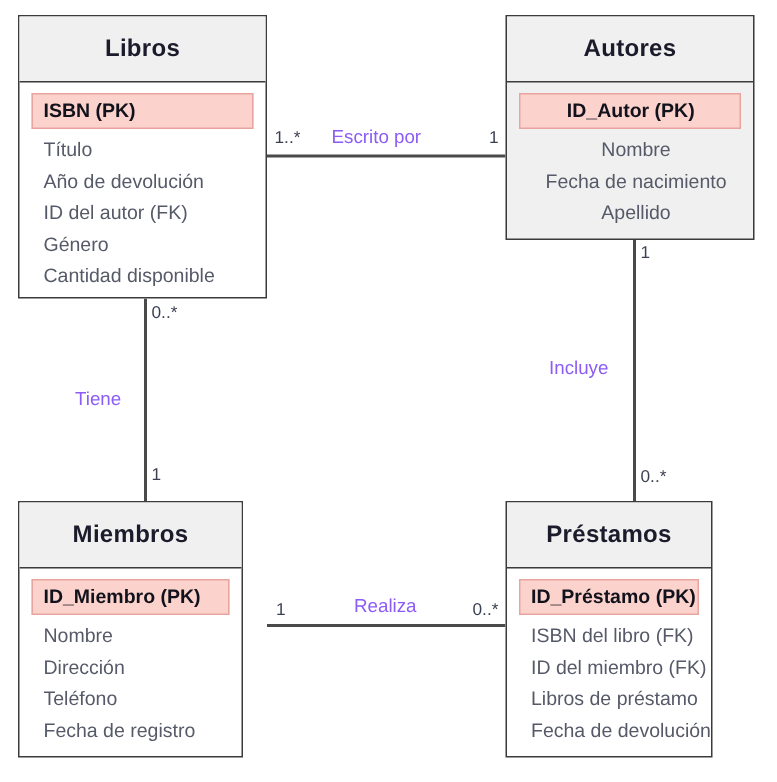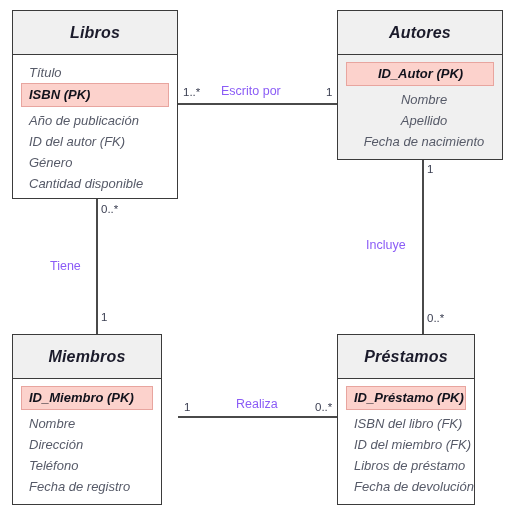--- a/index.html
+++ b/index.html
@@ -16,21 +16,20 @@
     overflow: hidden;
   }
 
   
   .entity {
     position: absolute;
     box-sizing: border-box;
     border: 1.5px solid #3b3b3b;
     background: #ffffff;
     z-index: 3;
-    font-style: italic;
   }
   .entity.gray-body { background: #f0f0f0; }
 
   .entity-header {
     box-sizing: border-box;
     height: 44px;
     background: #f0f0f0;
     border-bottom: 1.5px solid #3b3b3b;
     display: flex;
     align-items: center;
@@ -100,38 +99,38 @@
 
   <div class="line v" style="left:422px; top:160px; height:174px;"></div>
 
   <div class="line h" style="left:178px; top:416px; width:159px;"></div>
 
   <div class="entity" style="left:12px; top:10px; width:166px; height:189px;">
     <div class="entity-header">
       <span class="entity-title">Libros</span>
     </div>
     <div class="entity-body">
+      <div class="attr pk">ISBN (PK)</div>
       <div class="attr">Título</div>
-      <div class="attr pk">ISBN (PK)</div>
-      <div class="attr">Año de publicación</div>
+      <div class="attr">Año de devolución</div>
       <div class="attr">ID del autor (FK)</div>
       <div class="attr">Género</div>
       <div class="attr">Cantidad disponible</div>
     </div>
   </div>
 
   <div class="entity gray-body" style="left:337px; top:10px; width:166px; height:150px;text-align:center;">
     <div class="entity-header">
       <span class="entity-title">Autores</span>
     </div>
     <div class="entity-body">
       <div class="attr pk">ID_Autor (PK)</div>
       <div class="attr">Nombre</div>
+      <div class="attr">Fecha de nacimiento</div>
       <div class="attr">Apellido</div>
-      <div class="attr">Fecha de nacimiento</div>
     </div>
   </div>
 
   <div class="entity" style="left:12px; top:334px; width:150px; height:171px;">
     <div class="entity-header">
       <span class="entity-title">Miembros</span>
     </div>
     <div class="entity-body">
       <div class="attr pk">ID_Miembro (PK)</div>
       <div class="attr">Nombre</div>

